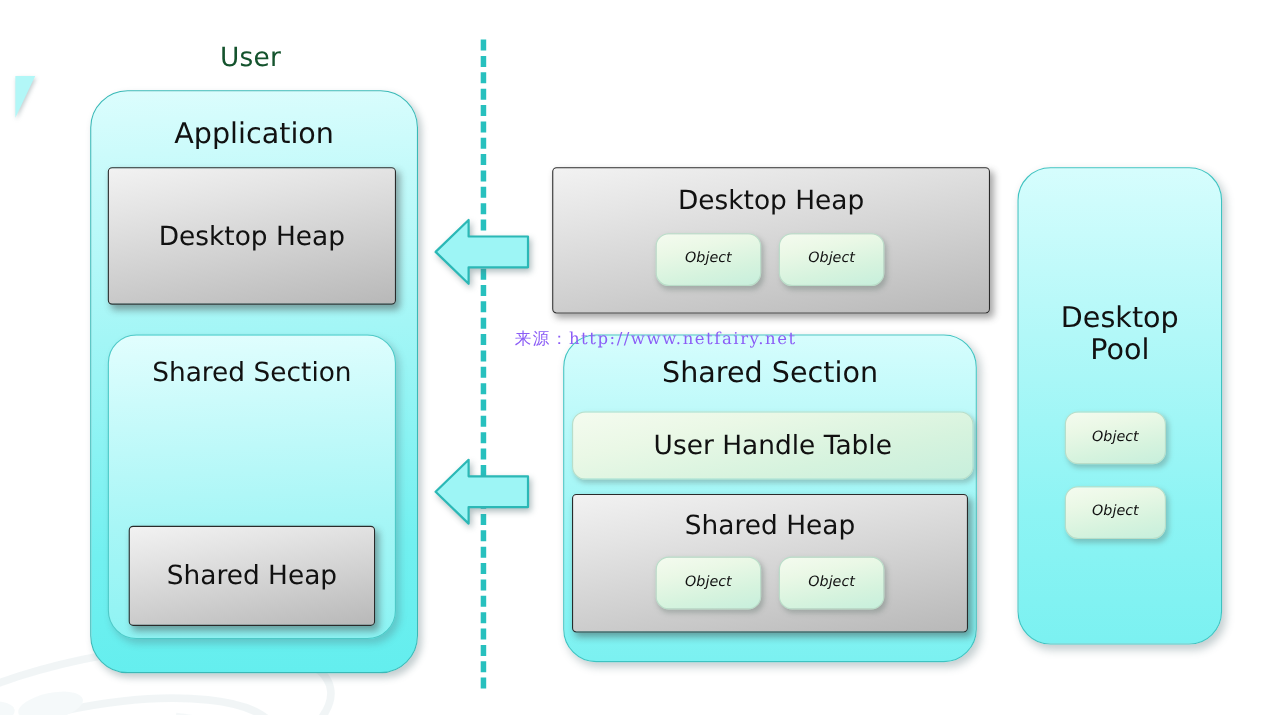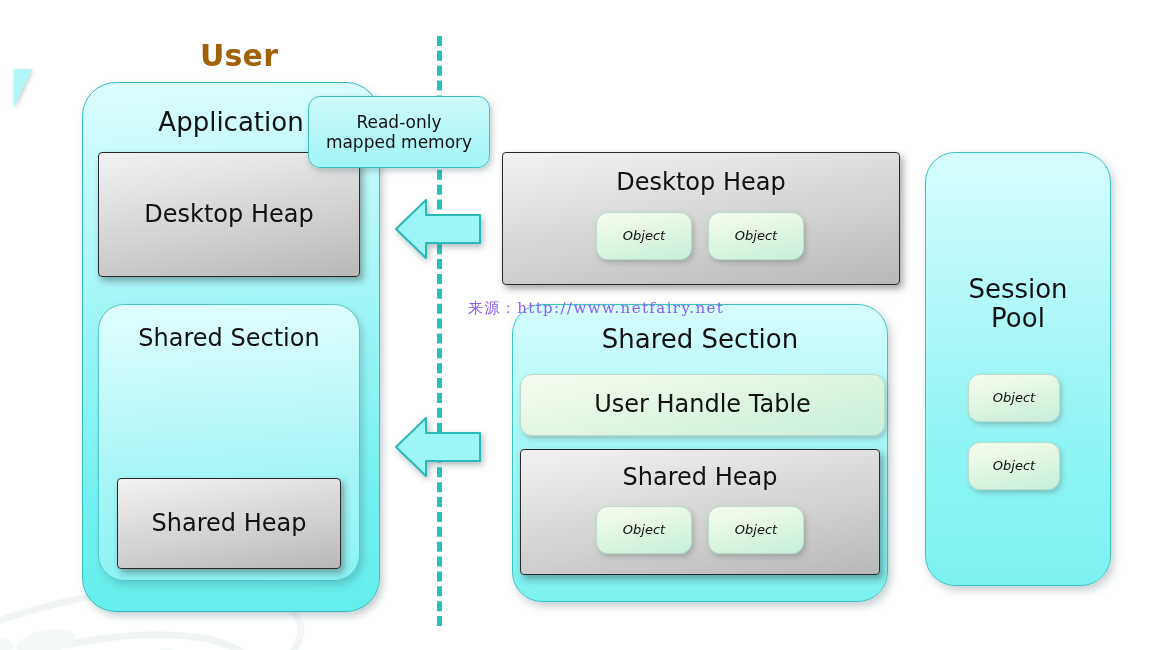--- a/index.html
+++ b/index.html
@@ -15,21 +15,21 @@
 
   
   .bg-deco{
     position:absolute;left:-140px;bottom:-170px;width:560px;height:400px;
     pointer-events:none;opacity:.55;
   }
 
   
   .section-title{
     position:absolute;
-    font-size:30px;color:#a16207;font-weight:700;
+    font-size:24px;color:#14532d;font-weight:400;
     letter-spacing:.2px;white-space:nowrap;
   }
   #title-user{left:200px;top:38px;}
   #title-kernel{left:579px;top:38px;}
 
   
   .divider{
     position:absolute;left:437px;top:36px;width:0;height:590px;
     border-left:5px dashed #27c0be;
   }
@@ -161,26 +161,20 @@
   <div class="box cyan-inner" style="left:98px;top:304px;width:262px;height:277px;">
     <div class="box-label lbl-lg" style="top:20px;">Shared Section</div>
   </div>
 
 
   <div class="box gray-box" style="left:117px;top:478px;width:224px;height:91px;">
     <div class="centered-text lbl-lg">Shared Heap</div>
   </div>
 
   <div class="callout-tail"></div>
-  <div class="callout">
-    <div class="callout-text">
-      <span>Read-only</span><br>
-      <span>mapped memory</span>
-    </div>
-  </div>
 
   <div class="arrow" style="left:392px;top:196px;">
     <svg width="92" height="66" viewBox="0 0 92 66">
       <path d="M4 33 L34 4 L34 19 L88 19 L88 47 L34 47 L34 62 Z" fill="#9df5f5" stroke="#2bb8b6" stroke-width="2" stroke-linejoin="round"></path>
     </svg>
   </div>
 
   <div class="arrow" style="left:392px;top:414px;">
     <svg width="92" height="66" viewBox="0 0 92 66">
       <path d="M4 33 L34 4 L34 19 L88 19 L88 47 L34 47 L34 62 Z" fill="#9df5f5" stroke="#2bb8b6" stroke-width="2" stroke-linejoin="round"></path>
@@ -210,21 +204,21 @@
   </div>
   <div class="box green-box" style="left:596px;top:506px;width:96px;height:48px;">
     <div class="centered-text lbl-sm">Object</div>
   </div>
   <div class="box green-box" style="left:708px;top:506px;width:96px;height:48px;">
     <div class="centered-text lbl-sm">Object</div>
   </div>
 
   <div class="box cyan-flat" style="left:925px;top:152px;width:186px;height:434px;">
     <div class="box-label lbl-xl" style="top:122px;">
-      <span>Session</span><br>
+      <span>Desktop</span><br>
       <span>Pool</span>
     </div>
   </div>
   <div class="box green-box" style="left:968px;top:374px;width:92px;height:48px;">
     <div class="centered-text lbl-sm">Object</div>
   </div>
   <div class="box green-box" style="left:968px;top:442px;width:92px;height:48px;">
     <div class="centered-text lbl-sm">Object</div>
   </div>
 

